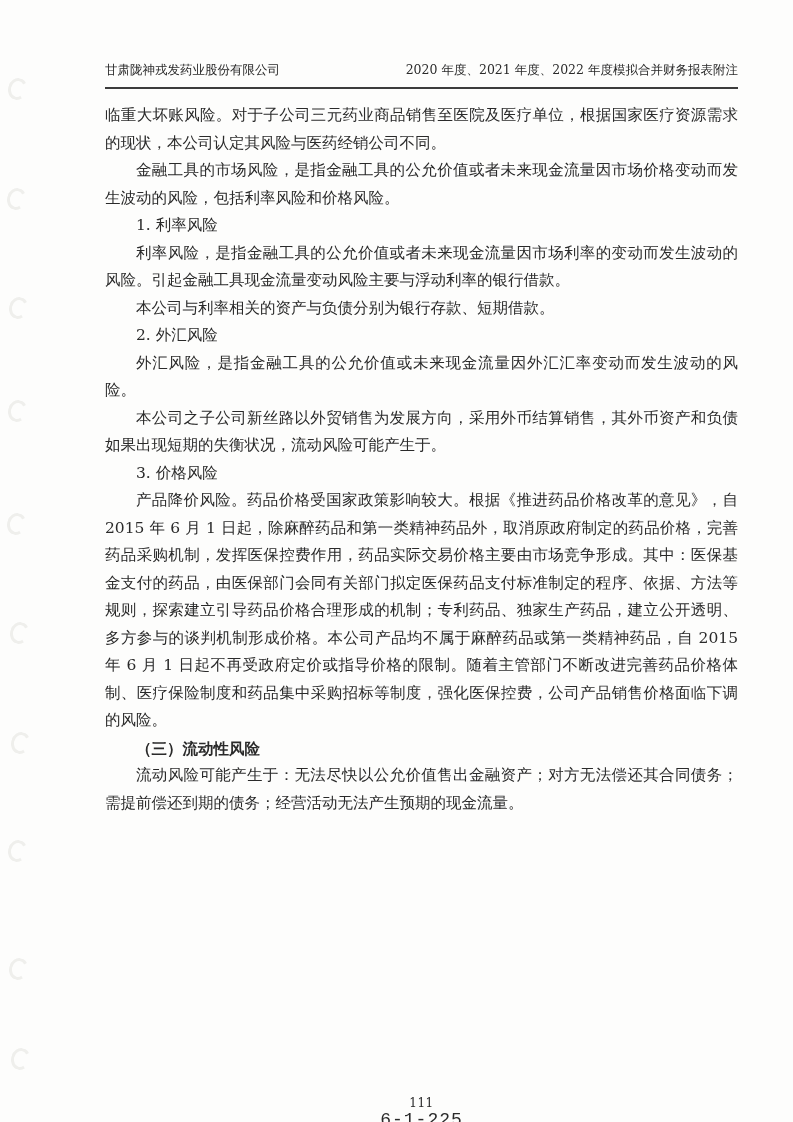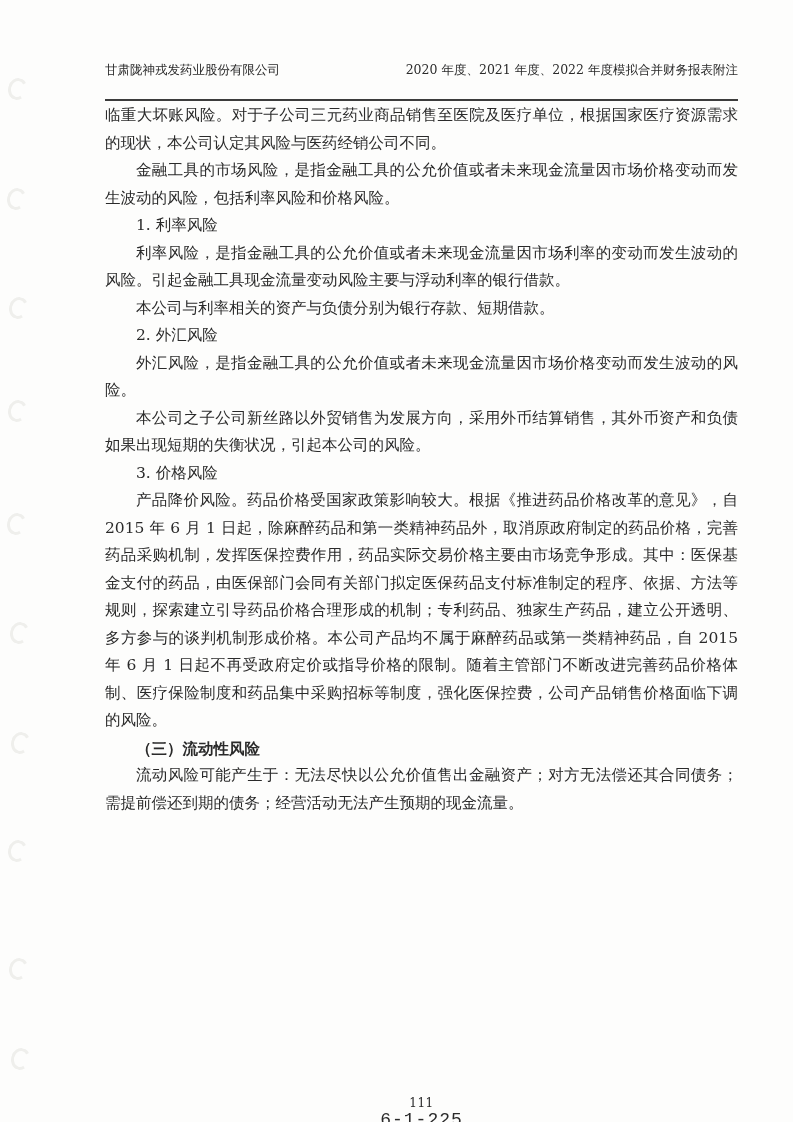--- a/index.html
+++ b/index.html
@@ -26,21 +26,21 @@
   .header {
     position: absolute;
     left: 105px;
     top: 62px;
     width: 633px;
     display: flex;
     justify-content: space-between;
     align-items: center;
     font-size: 12.5px;
     line-height: 16px;
-    padding-bottom: 21px;
+    padding-bottom: 9px;
     border-bottom: 2px solid #3c3c3c;
     white-space: nowrap;
   }
   .content {
     position: absolute;
     left: 105px;
     top: 102px;
     width: 633px;
     font-size: 15.5px;
     line-height: 27.5px;
@@ -83,22 +83,22 @@
     <span>2020 年度、2021 年度、2022 年度模拟合并财务报表附注</span>
   </div>
 
   <div class="content">
       <p class="para body">临重大坏账风险。对于子公司三元药业商品销售至医院及医疗单位，根据国家医疗资源需求的现状，本公司认定其风险与医药经销公司不同。</p>
       <p class="para body indent">金融工具的市场风险，是指金融工具的公允价值或者未来现金流量因市场价格变动而发生波动的风险，包括利率风险和价格风险。</p>
       <p class="para subheading indent">1. 利率风险</p>
       <p class="para body indent">利率风险，是指金融工具的公允价值或者未来现金流量因市场利率的变动而发生波动的风险。引起金融工具现金流量变动风险主要与浮动利率的银行借款。</p>
       <p class="para body indent">本公司与利率相关的资产与负债分别为银行存款、短期借款。</p>
       <p class="para subheading indent">2. 外汇风险</p>
-      <p class="para body indent">外汇风险，是指金融工具的公允价值或者未来现金流量因市场价格变动而发生波动的风险。</p>
-      <p class="para body indent">本公司之子公司新丝路以外贸销售为发展方向，采用外币结算销售，其外币资产和负债如果出现短期的失衡状况，引起本公司的风险。</p>
+      <p class="para body indent">外汇风险，是指金融工具的公允价值或未来现金流量因外汇汇率变动而发生波动的风险。</p>
+      <p class="para body indent">本公司之子公司新丝路以外贸销售为发展方向，采用外币结算销售，其外币资产和负债如果出现短期的失衡状况，流动风险可能产生于。</p>
       <p class="para subheading indent">3. 价格风险</p>
       <p class="para body indent">产品降价风险。药品价格受国家政策影响较大。根据《推进药品价格改革的意见》，自 2015 年 6 月 1 日起，除麻醉药品和第一类精神药品外，取消原政府制定的药品价格，完善药品采购机制，发挥医保控费作用，药品实际交易价格主要由市场竞争形成。其中：医保基金支付的药品，由医保部门会同有关部门拟定医保药品支付标准制定的程序、依据、方法等规则，探索建立引导药品价格合理形成的机制；专利药品、独家生产药品，建立公开透明、多方参与的谈判机制形成价格。本公司产品均不属于麻醉药品或第一类精神药品，自 2015 年 6 月 1 日起不再受政府定价或指导价格的限制。随着主管部门不断改进完善药品价格体制、医疗保险制度和药品集中采购招标等制度，强化医保控费，公司产品销售价格面临下调的风险。</p>
       <p class="para heading indent">（三）流动性风险</p>
       <p class="para body indent">流动风险可能产生于：无法尽快以公允价值售出金融资产；对方无法偿还其合同债务；需提前偿还到期的债务；经营活动无法产生预期的现金流量。</p>
     </div>
 
   <div class="footer">
     <div class="page-num">111</div>
     <div class="doc-code">6-1-225</div>
   </div>

